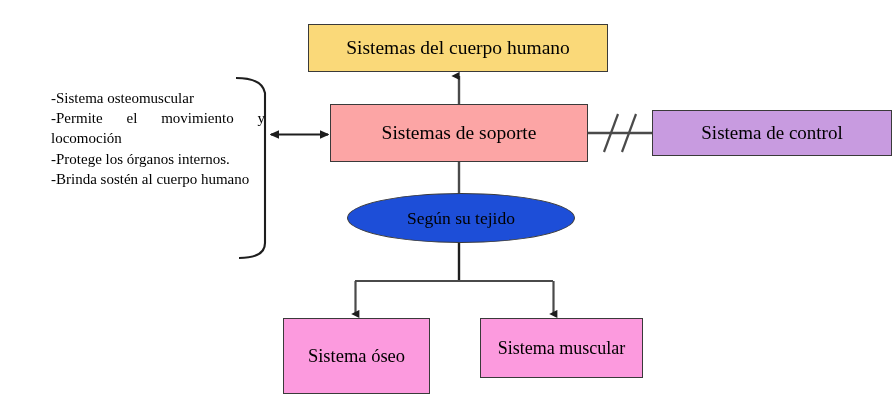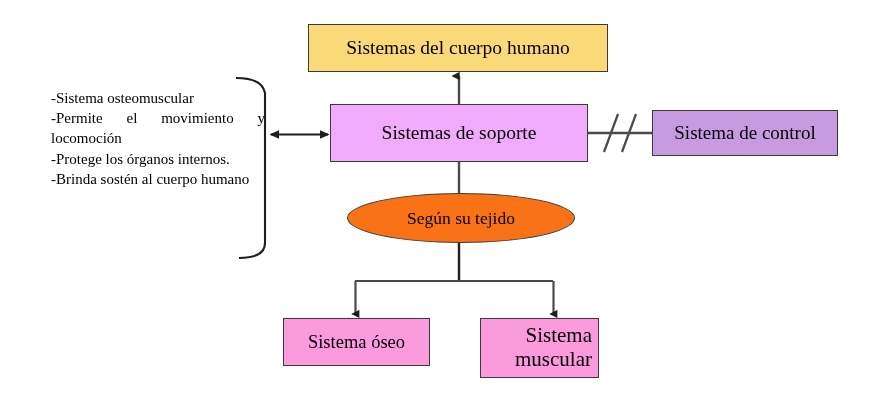--- a/index.html
+++ b/index.html
@@ -19,38 +19,38 @@
     border:1.6px solid #3a3a3a;
   }
   .node .lbl{display:block;padding:0 6px;}
 
   #box-human{
     left:308px;top:24px;width:300px;height:48px;
     background:#fad979;font-size:19.5px;
   }
   #box-soporte{
     left:330px;top:104px;width:258px;height:58px;
-    background:#f0abfc;font-size:19.5px;
+    background:#fca5a5;font-size:19.5px;
   }
   #box-control{
-    left:652px;top:110px;width:186px;height:46px;
+    left:652px;top:110px;width:240px;height:46px;
     background:#c89be0;font-size:19px;
   }
   #box-oseo{
-    left:283px;top:318px;width:147px;height:48px;
+    left:283px;top:318px;width:147px;height:76px;
     background:#fc9ade;font-size:18.5px;
   }
   #box-muscular{
-    left:480px;top:318px;width:119px;height:60px;
-    background:#fc9ade;font-size:21px;
+    left:480px;top:318px;width:163px;height:60px;
+    background:#fc9ade;font-size:18px;
   }
 
   #ellipse-tejido{
     position:absolute;left:347px;top:193px;width:226px;height:48px;
-    background:#f97316;border:1.6px solid #3a3a3a;border-radius:50%;
+    background:#1d4ed8;border:1.6px solid #3a3a3a;border-radius:50%;
     display:flex;align-items:center;justify-content:center;
     font-size:17.5px;z-index:3;
   }
 
   #desc-text{
     position:absolute;left:51px;top:88px;width:214px;
     font-size:15px;line-height:1.345;
     text-align:justify;text-justify:inter-word;
     white-space:pre-line;
     -webkit-hyphens:none;hyphens:none;

